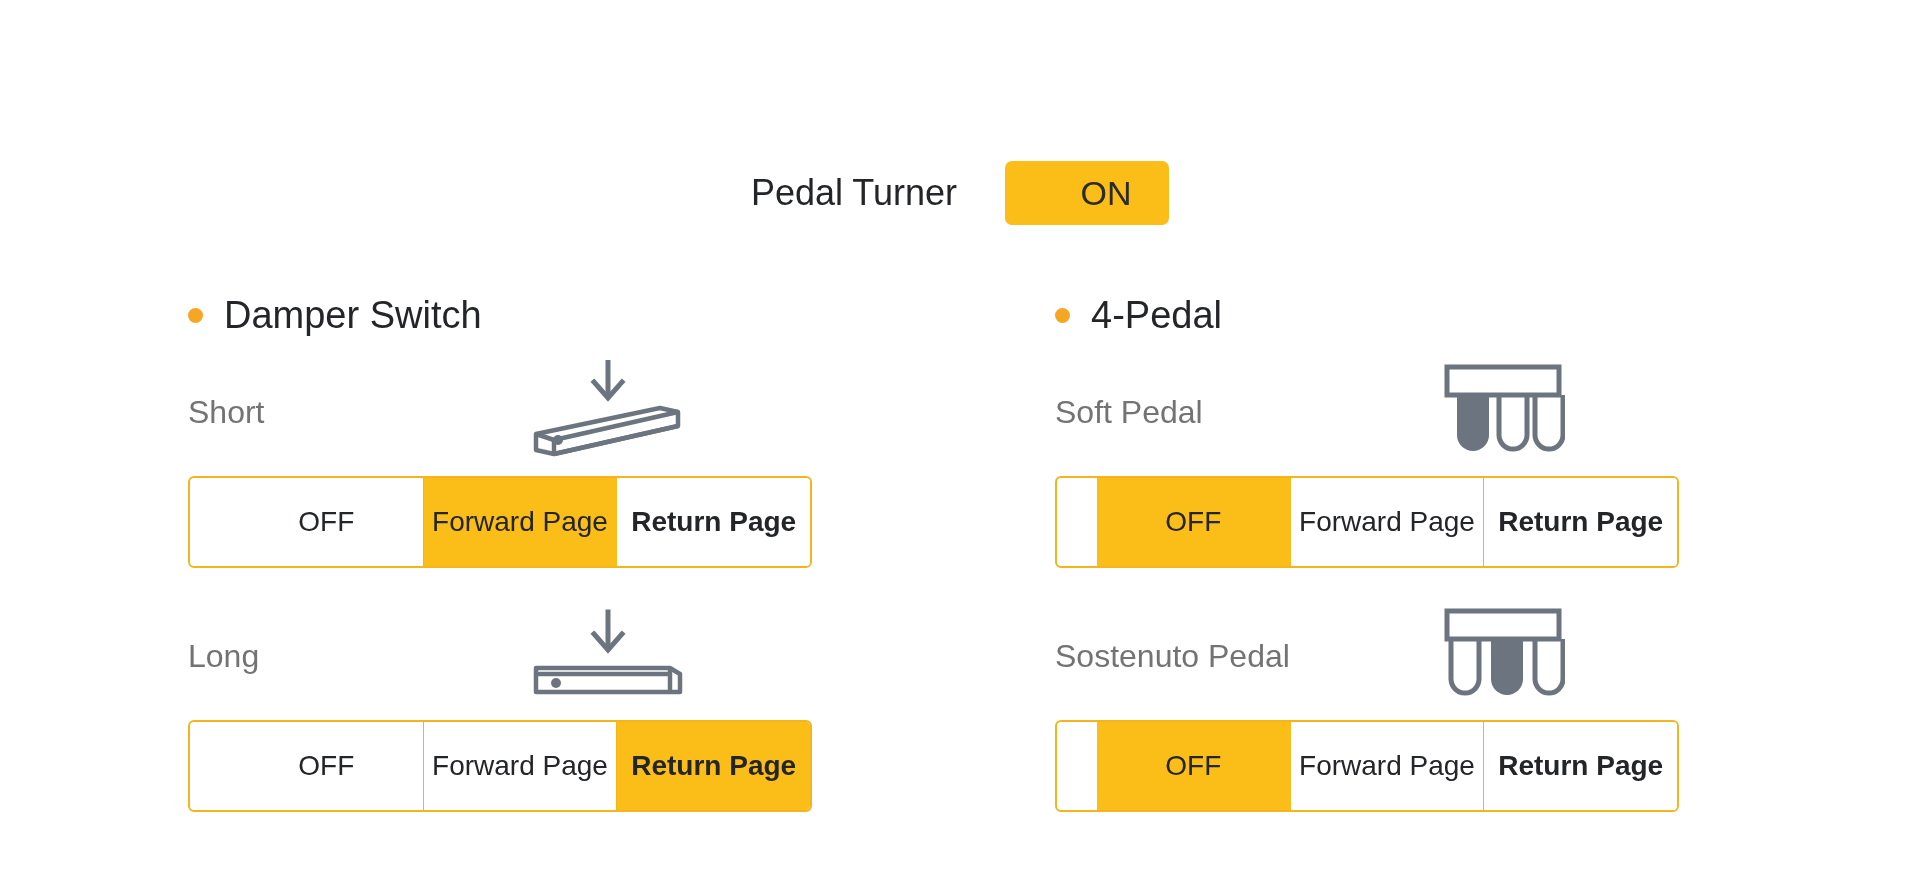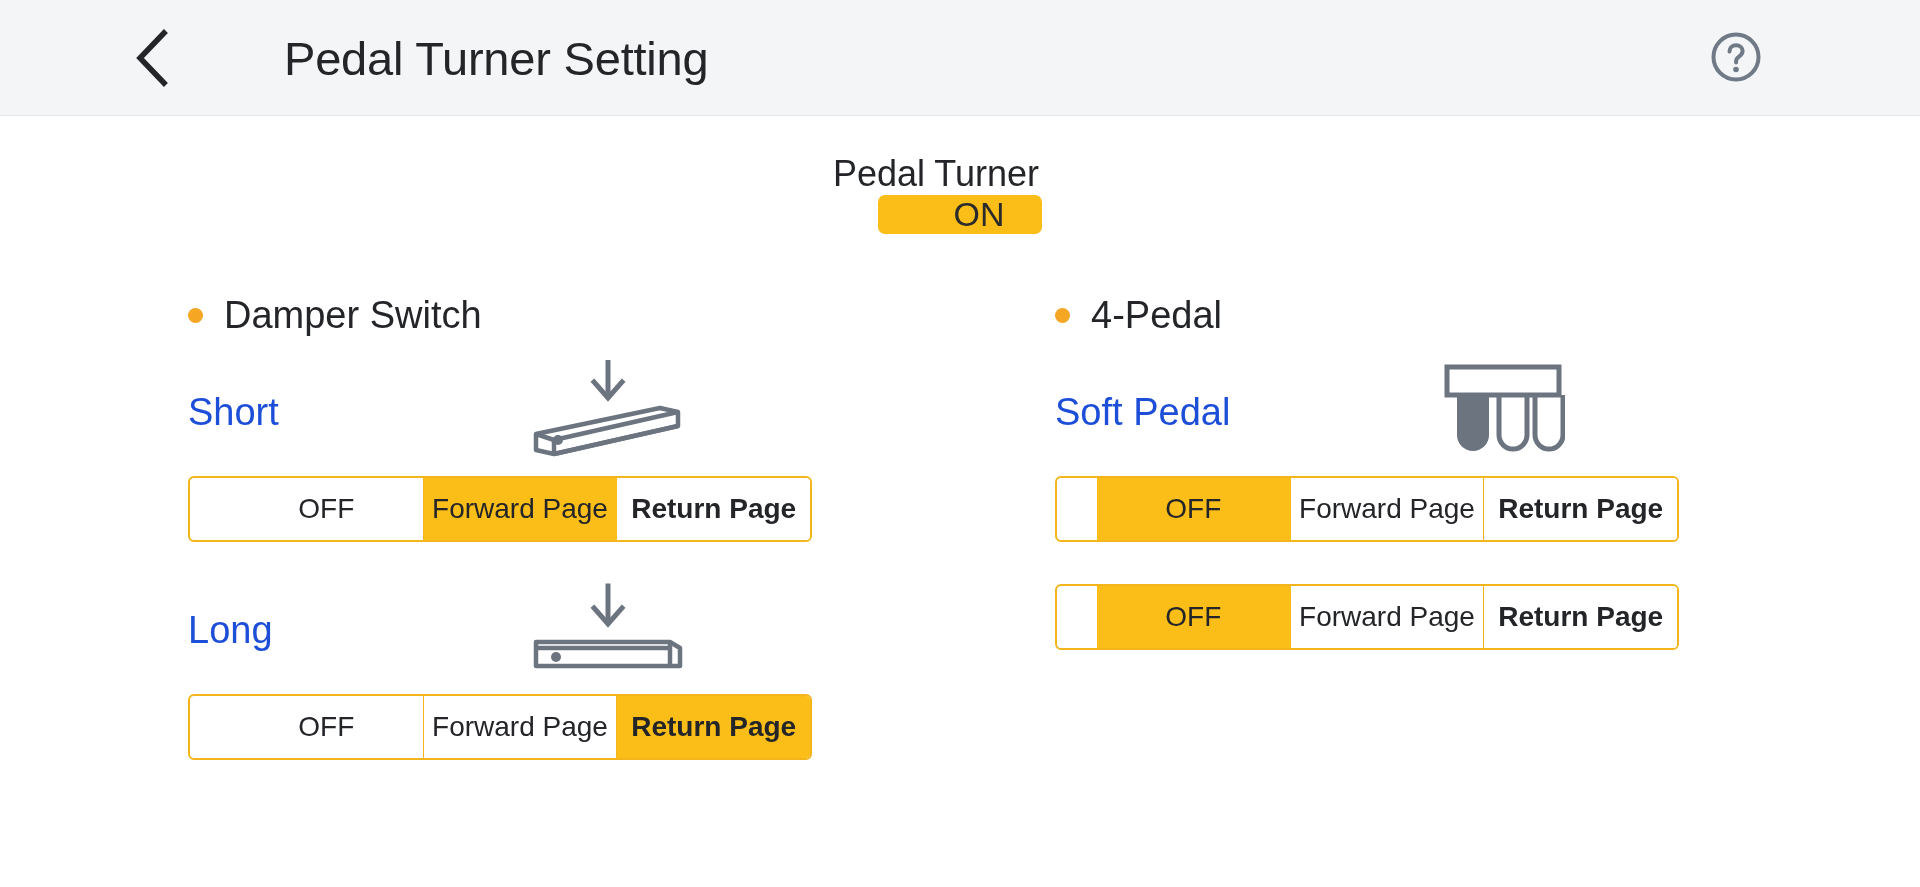--- a/index.html
+++ b/index.html
@@ -30,21 +30,21 @@
   .page-title {
     position: absolute; left: 284px; top: 0; height: 116px;
     display: flex; align-items: center;
     font-size: 47px; font-weight: 400; color: #232528;
     letter-spacing: -0.2px;
   }
 
   
   .master-row {
     position: absolute; left: 0; top: 160px; width: 1920px; height: 66px;
-    display: flex; align-items: center; justify-content: center; flex-direction: column;
+    display: flex; align-items: center; justify-content: center;
   }
   .master-label {
     font-size: 36px; color: #232528; font-weight: 400;
     margin-right: 48px;
   }
   .master-toggle {
     width: 164px; height: 64px; border-radius: 7px;
     background: #fbbe18;
     display: flex; align-items: center; justify-content: center;
     font-size: 34px; color: #2b2b2b; font-weight: 400;
@@ -66,31 +66,31 @@
     width: 15px; height: 15px; border-radius: 50%;
     background: #f5a623; margin-right: 21px; flex: none;
   }
   .group-title { font-size: 38px; color: #232528; }
 
   .pedal-block { position: relative; margin-top: 24px; }
   .pedal-row {
     position: relative; height: 92px;
     display: flex; align-items: center;
   }
-  .pedal-name { font-size: 38px; color: #1d4ed8; }
+  .pedal-name { font-size: 32px; color: #737373; }
   .pedal-icon {
     position: absolute; right: 0; top: 50%; transform: translateY(-50%);
     display: flex; align-items: center; justify-content: center;
   }
   .col-left .pedal-icon { right: 140px; }
   .col-right .pedal-icon { right: 130px; }
 
   
   .segmented {
-    display: flex; width: 624px; height: 66px;
+    display: flex; width: 624px; height: 92px;
     border: 2px solid #f3b51b; border-radius: 6px;
     overflow: hidden; margin-top: 18px; padding-left: 40px;
   }
   .seg {
     flex: 1 1 0; display: flex; align-items: center; justify-content: center;
     font-size: 28px; color: #232528; background: #ffffff;
     border-right: 1px solid #f3b51b; cursor: pointer;
     font-family: "Liberation Sans", "DejaVu Sans", sans-serif;
     user-select: none;
   }
@@ -98,41 +98,20 @@
   .seg.selected { background: #fbbe18; border-right-color: #fbbe18; }
   .seg.selected + .seg { border-left: none; }
 
   svg { display: block; }
 </style>
 </head>
 <body>
 
 <div id="app">
 
-  <div class="header">
-    <div class="back-btn">
-      <span>
-        <svg width="44" height="62" viewBox="0 0 44 62">
-          <polyline points="33,6 9,31 33,56" fill="none" stroke="#232528" stroke-width="5.5" stroke-linecap="square" stroke-linejoin="miter"></polyline>
-        </svg>
-      </span>
-    </div>
-
-    <div class="page-title">Pedal Turner Setting</div>
-
-    <div class="help-btn">
-      <span>
-        <svg width="52" height="52" viewBox="0 0 52 52">
-          <circle cx="26" cy="26" r="22.5" fill="none" stroke="#707a86" stroke-width="4"></circle>
-          <path d="M19.5 20.5c0-3.6 3-6.2 6.6-6.2 3.7 0 6.5 2.4 6.5 5.8 0 3.1-1.9 4.4-3.9 5.8-1.9 1.3-2.6 2.3-2.6 4.3v1.2" fill="none" stroke="#707a86" stroke-width="4" stroke-linecap="round"></path>
-          <circle cx="26" cy="38.5" r="2.8" fill="#707a86"></circle>
-        </svg>
-      </span>
-    </div>
-  </div>
 
   <div class="master-row">
     <div class="master-label">Pedal Turner</div>
     <button class="master-toggle">ON</button>
   </div>
 
   <div class="col col-left">
     <div class="group-head">
       <span class="bullet"></span>
       <span class="group-title">Damper Switch</span>
@@ -212,20 +191,33 @@
         </span>
       </div>
       <div class="segmented">
         <div class="seg selected">OFF</div>
         <div class="seg">Forward Page</div>
         <div class="seg">Return Page</div>
       </div>
     </div>
 
     <div class="pedal-block" style="margin-top:42px;">
+      <div class="pedal-row">
+        <span class="pedal-name">Sostenuto Pedal</span>
+        <span class="pedal-icon">
+          <svg width="124" height="110" viewBox="0 0 124 110">
+            <path d="M50 38 L50 78 a16 16 0 0 0 32 0 L82 38 Z" fill="#6C7480"></path>
+            <g fill="none" stroke="#6C7480" stroke-width="5">
+              <path d="M10 38 L10 78 a14 14 0 0 0 28 0 L38 38"></path>
+              <path d="M94 38 L94 78 a14 14 0 0 0 28 0 L122 38"></path>
+              <rect x="6" y="10" width="112" height="28" fill="#ffffff"></rect>
+            </g>
+          </svg>
+        </span>
+      </div>
       <div class="segmented">
         <div class="seg selected">OFF</div>
         <div class="seg">Forward Page</div>
         <div class="seg">Return Page</div>
       </div>
     </div>
   </div>
 
 </div>
 

